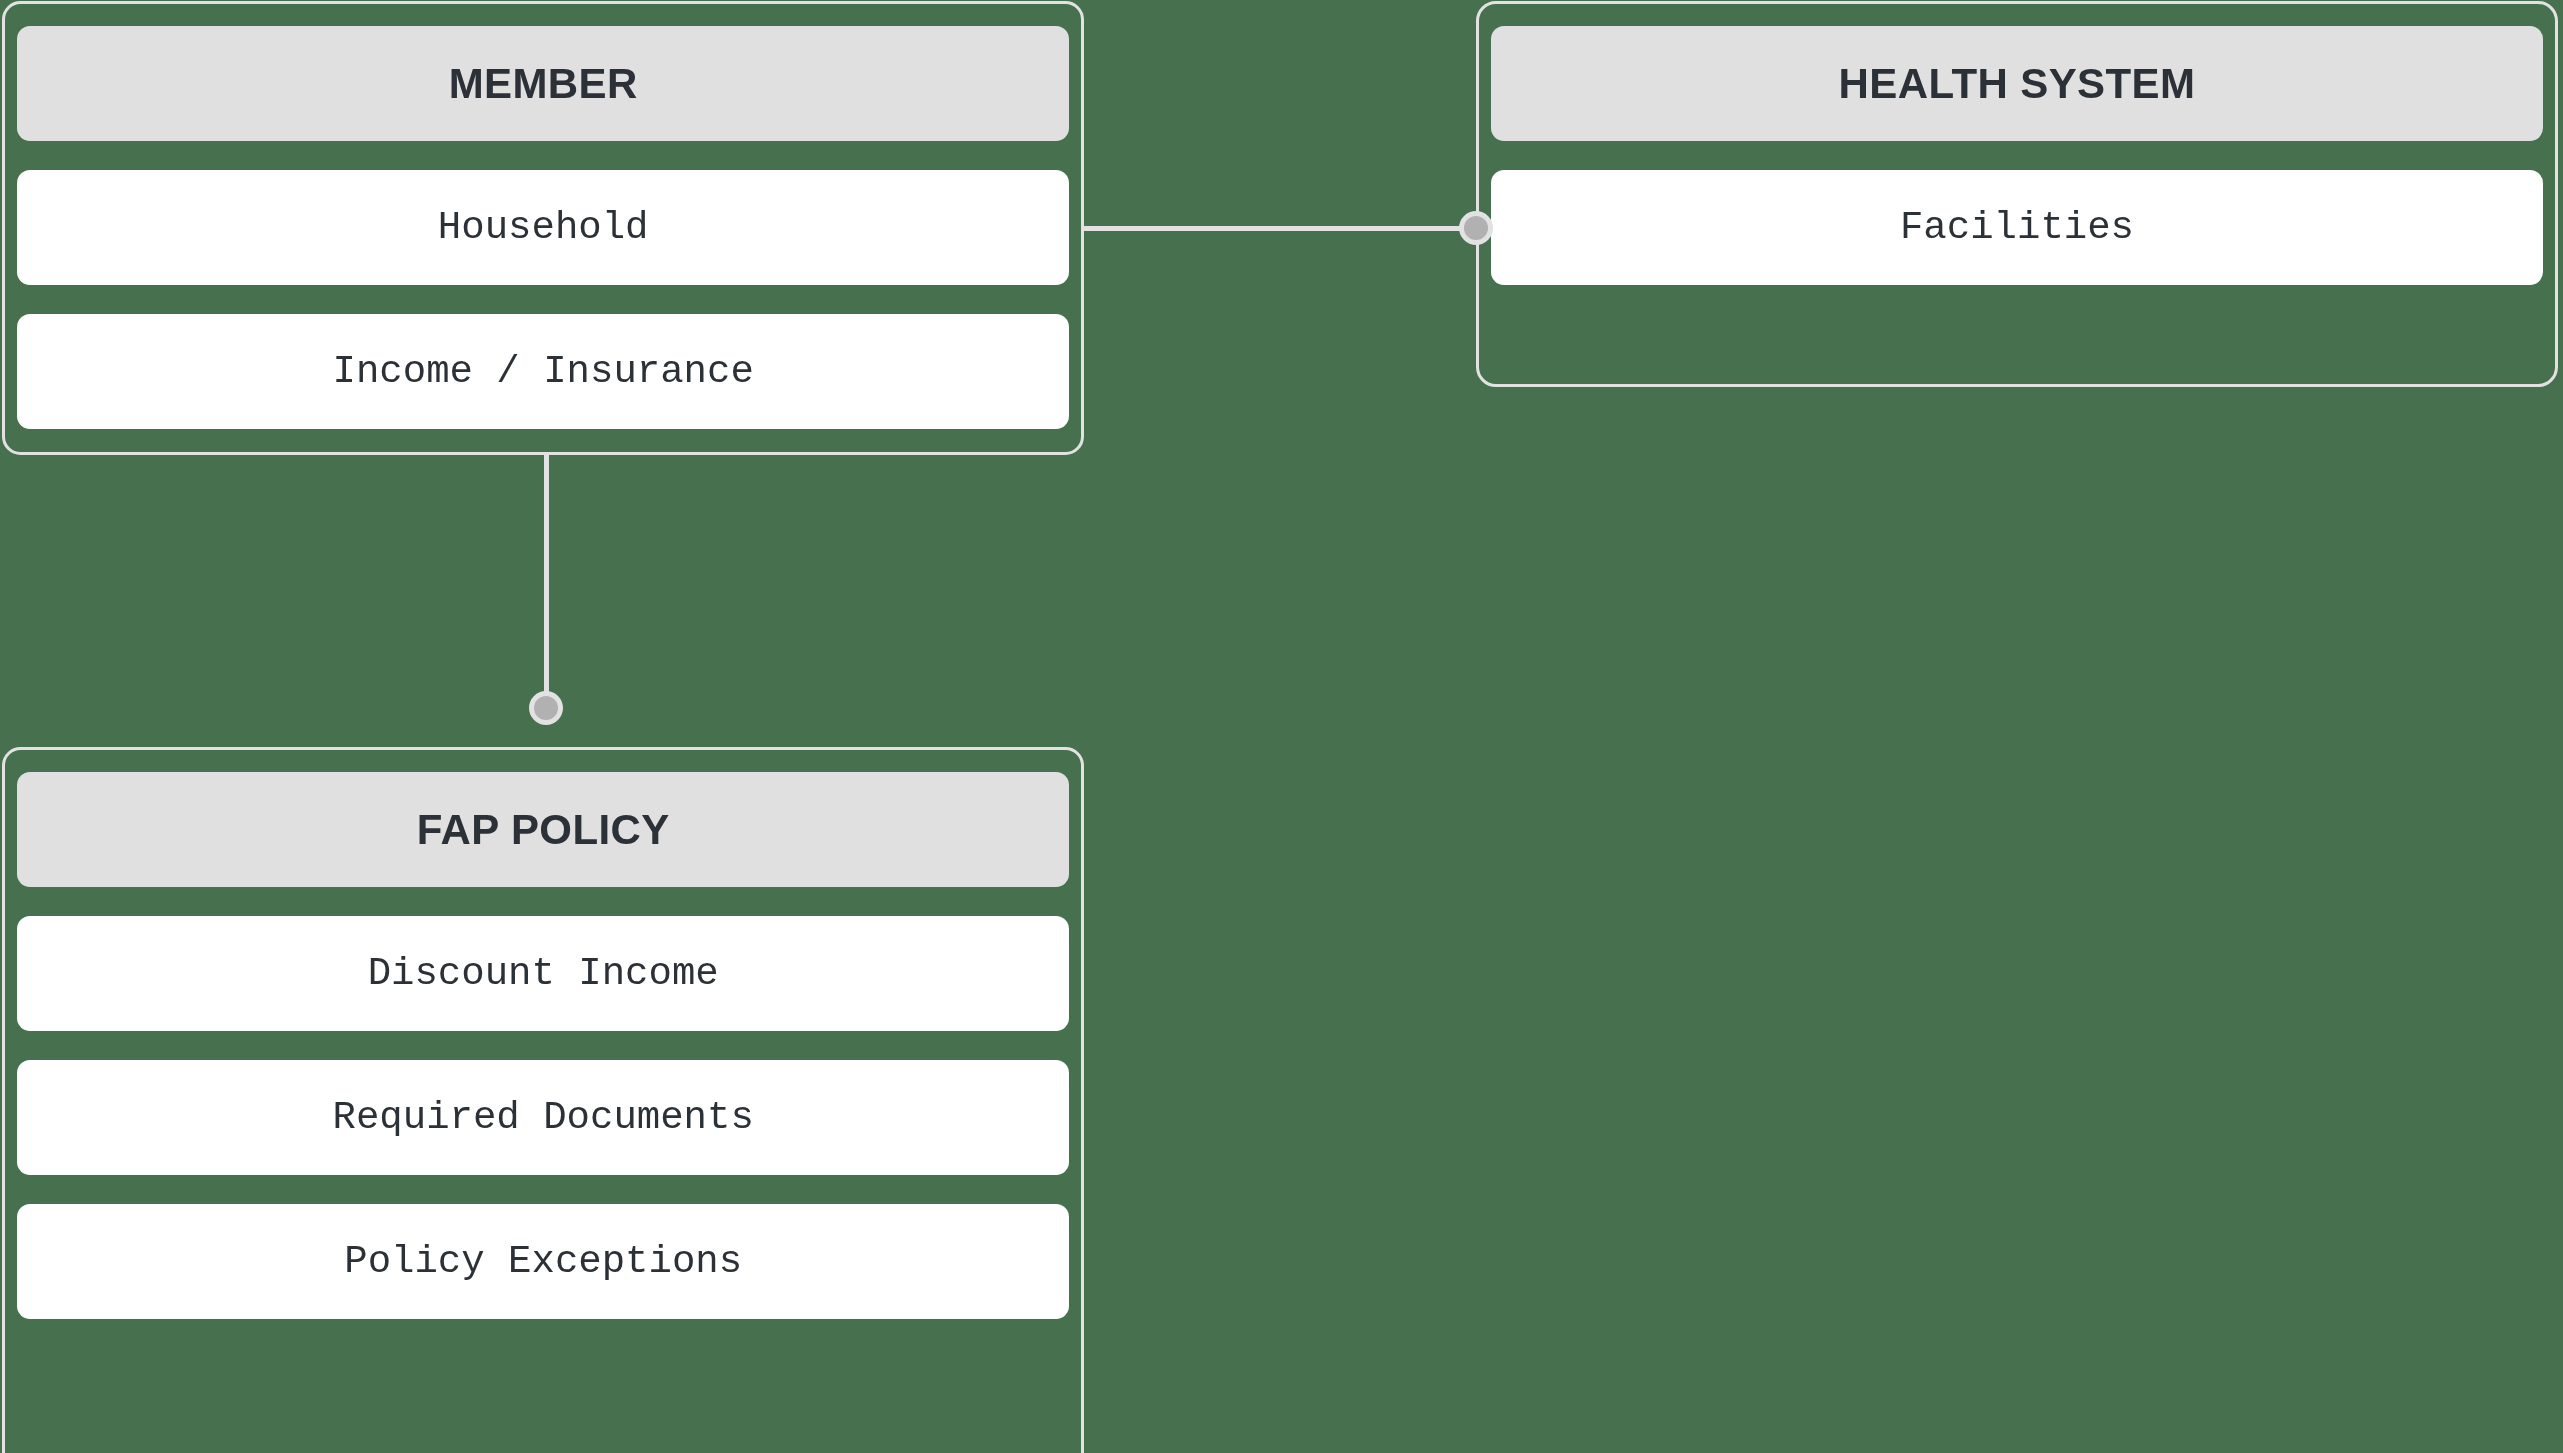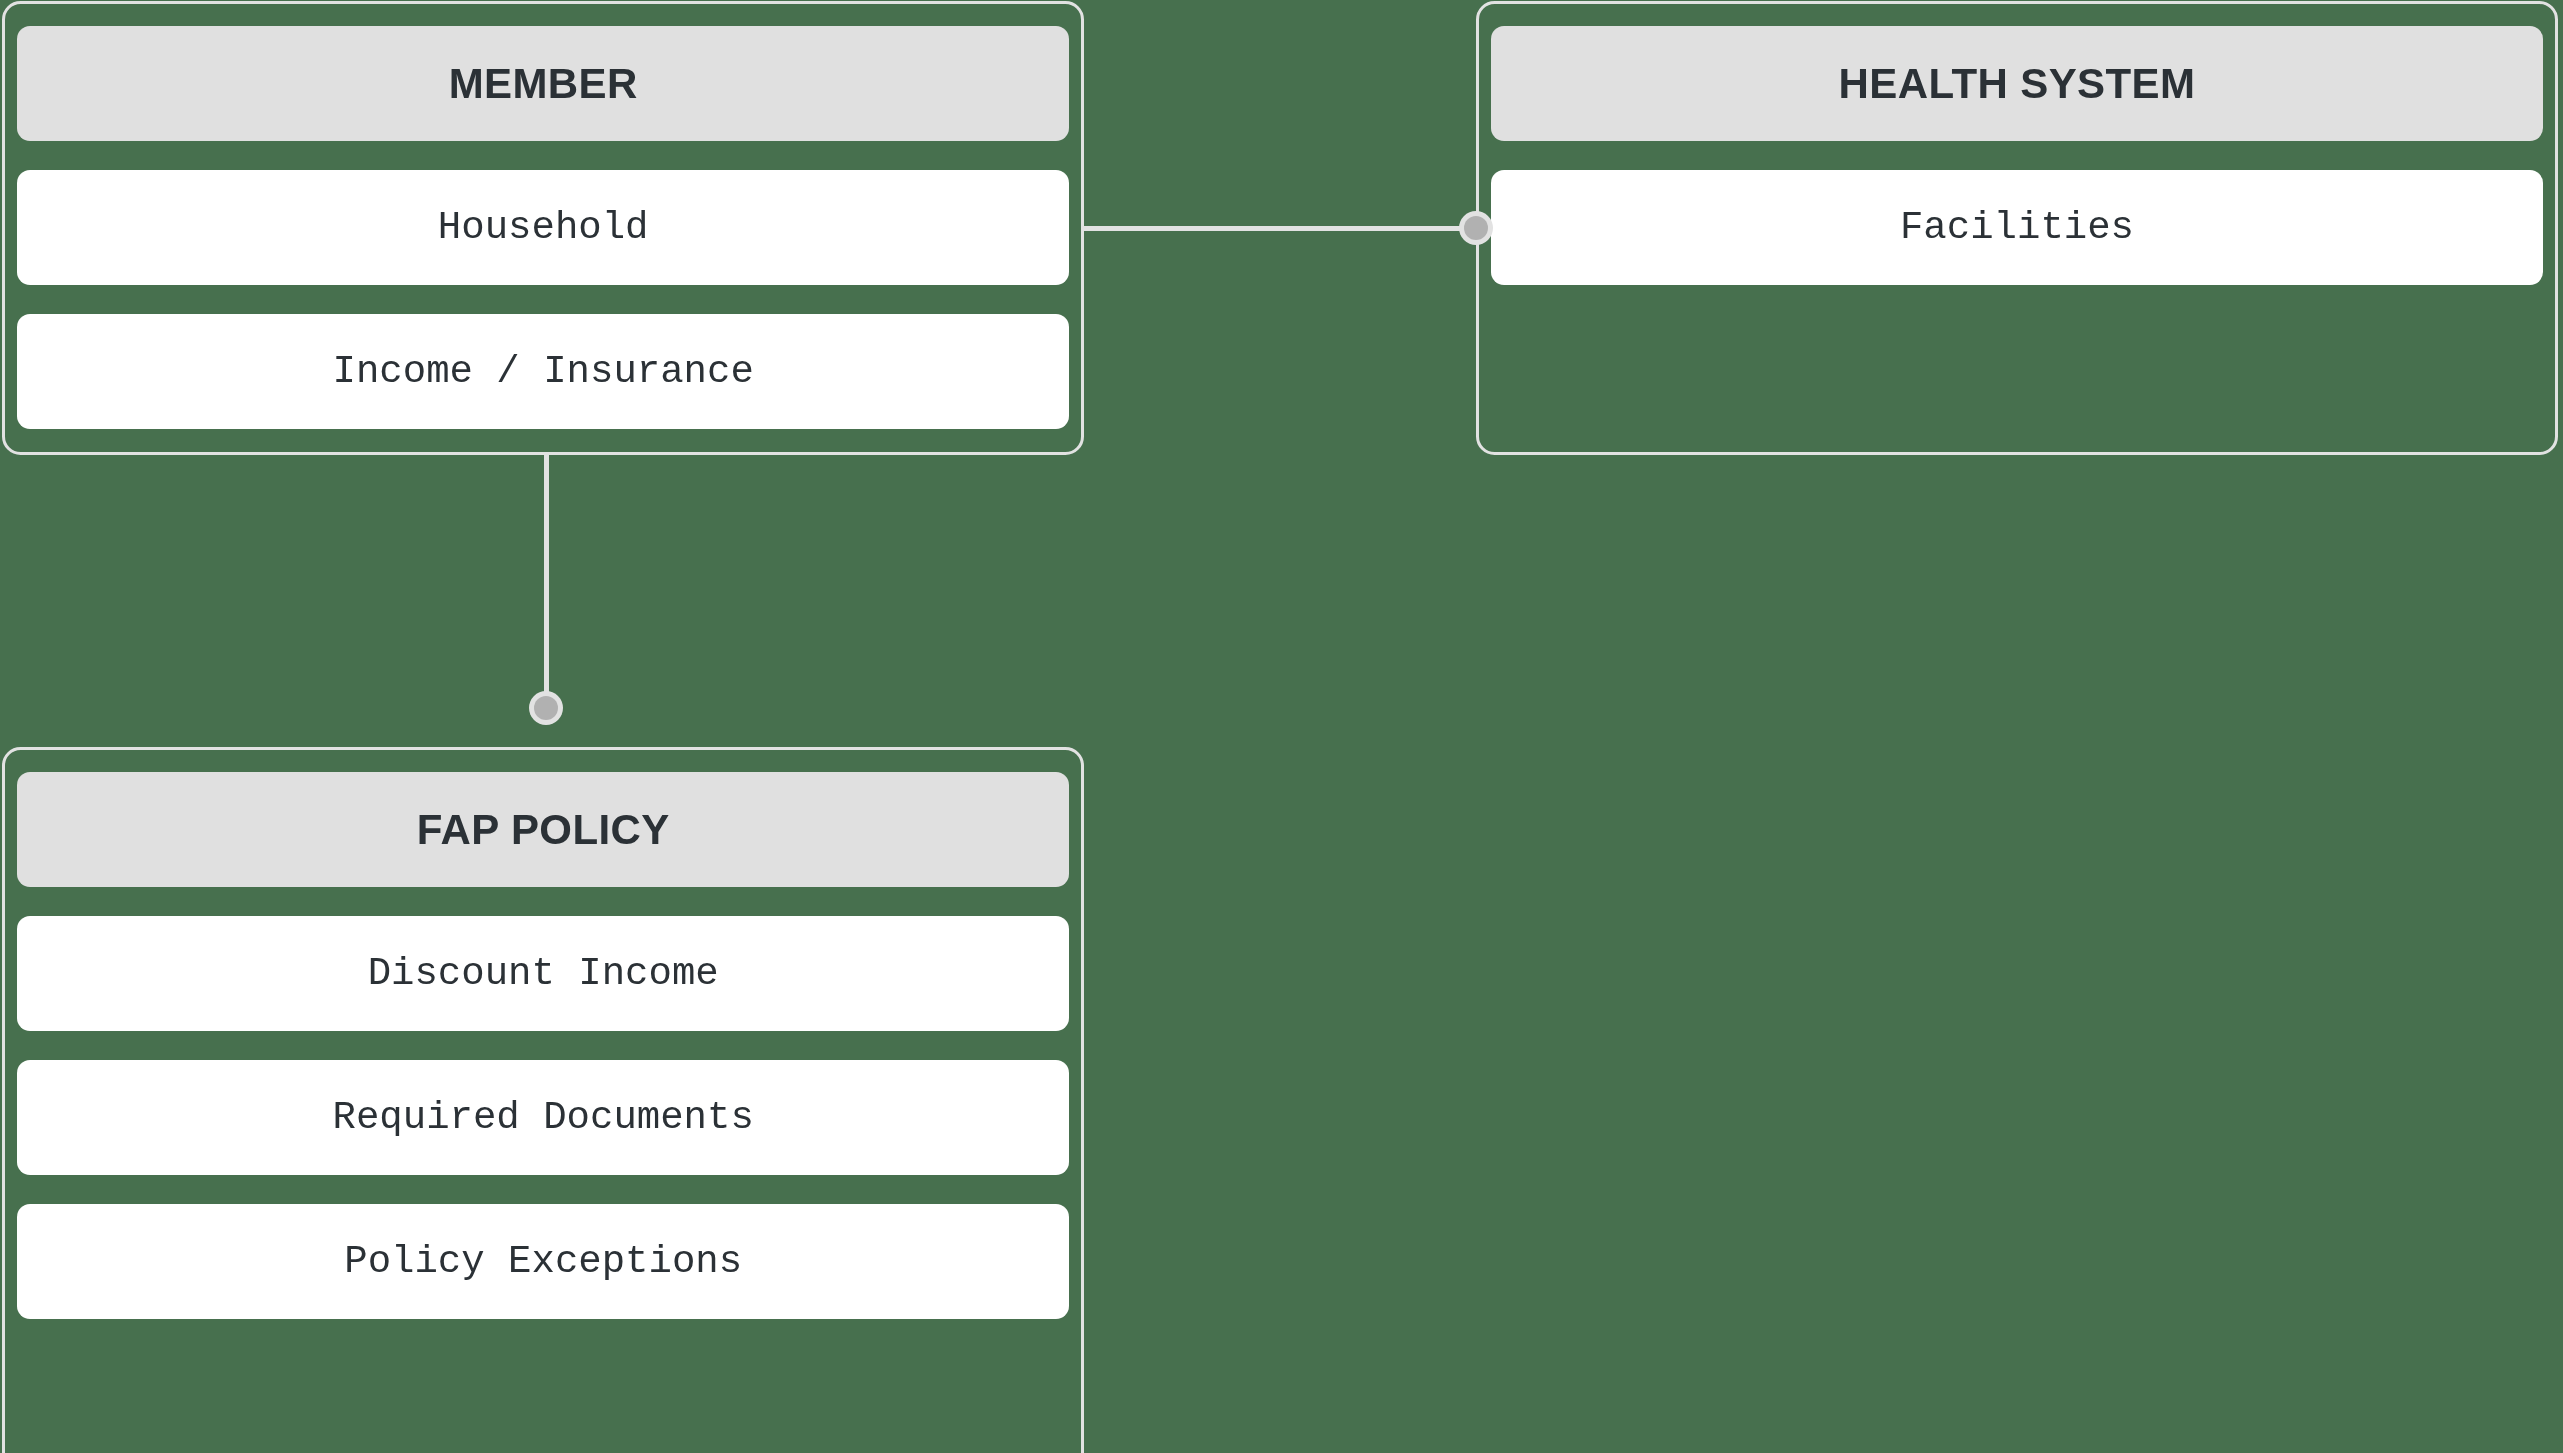--- a/index.html
+++ b/index.html
@@ -48,21 +48,21 @@
   .edge-v{left:544px;top:454px;width:5px;height:254px;}
   .handle{
     position:absolute;width:34px;height:34px;border-radius:50%;
     background:var(--line);
     display:flex;align-items:center;justify-content:center;
   }
   .handle-inner{width:24px;height:24px;border-radius:50%;background:var(--handle-dot);}
   .handle-health{left:1459px;top:211px;}
   .handle-fap{left:529px;top:691px;}
   #member{left:2.2px;top:1.4px;height:454px;}
-  #health-system{left:1476px;top:1.4px;height:454px;}
+  #health-system{left:1476px;top:1.4px;height:386px;border-radius:20px;}
   #fap-policy{left:2.2px;top:707px;height:743px;margin-top:40px;}
 </style>
 </head>
 <body>
 
 <div class="canvas">
 
   <div class="edge edge-h"></div>
   <div class="edge edge-v"></div>
 

